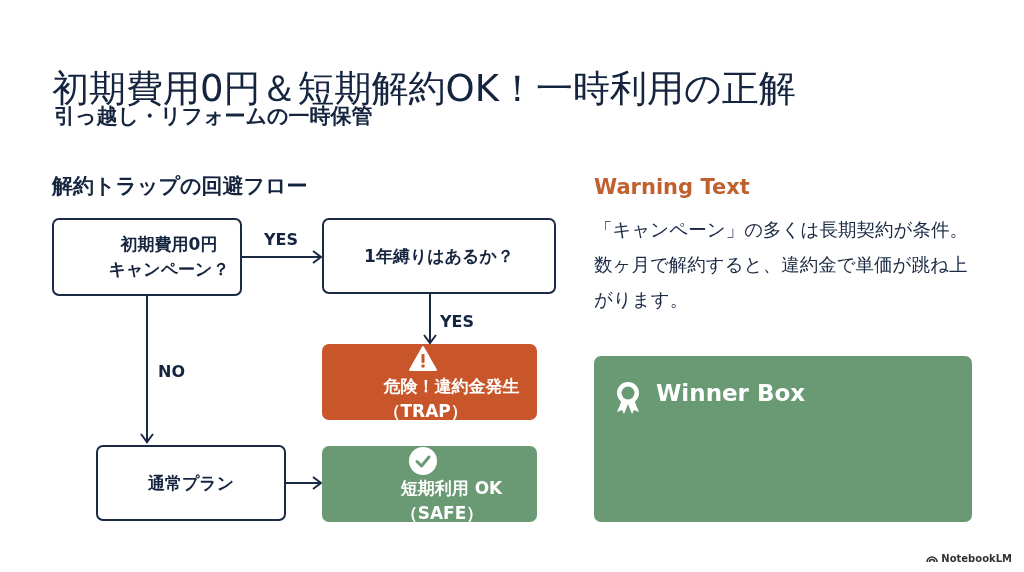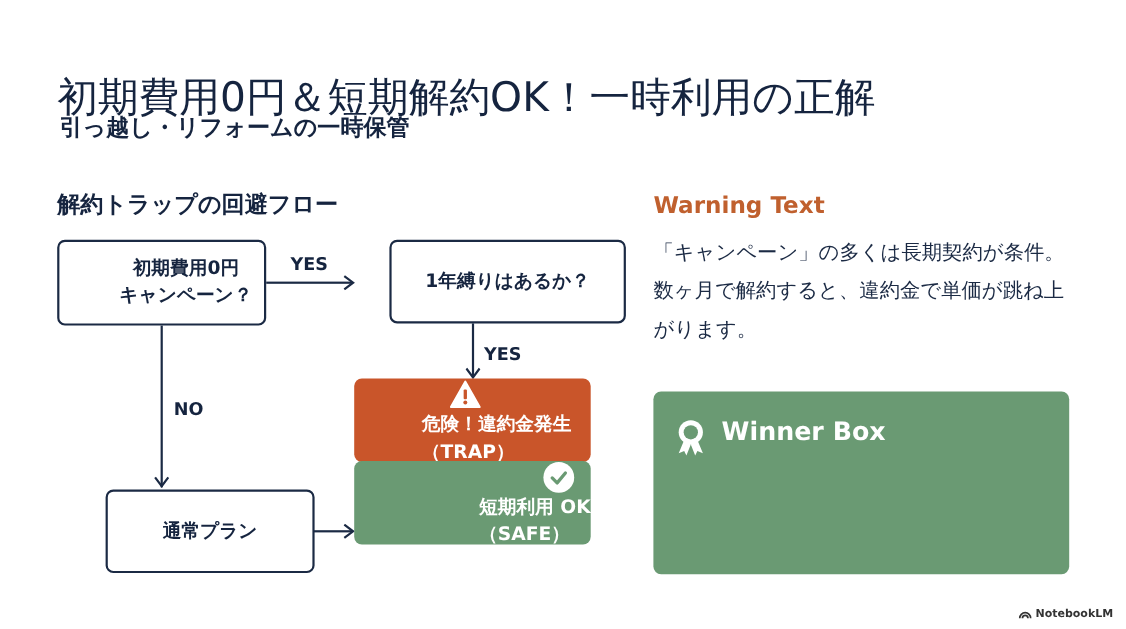--- a/index.html
+++ b/index.html
@@ -66,41 +66,41 @@
     <polyline points="2,1 10,7 2,13" fill="none" stroke="#1b2a44" stroke-width="2"></polyline>
   </svg>
 
 <div class="box" style="left:52px; top:218px; width:190px; height:78px;">
   <div class="lines">
     <span>初期費用0円</span>
     <span>キャンペーン？</span>
   </div>
 </div>
 
-<div class="box" style="left:322px; top:218px; width:215px; height:76px;margin-left:32px;">
+<div class="box" style="left:322px; top:218px; width:234px; height:76px;">
   <span>1年縛りはあるか？</span>
 </div>
 
 <div class="box filled trap" style="left:322px; top:344px; width:215px; height:76px;">
   <svg class="icon" viewBox="0 0 30 30">
     <path d="M15 3 L28 26 L2 26 Z" fill="#fff" stroke="#fff" stroke-width="2" stroke-linejoin="round"></path>
     <rect x="13.5" y="10" width="3" height="9" rx="1" fill="#c9552a"></rect>
     <circle cx="15" cy="22" r="1.8" fill="#c9552a"></circle>
   </svg>
   <div class="lines">
     <span>危険！違約金発生</span>
     <span>（TRAP）</span>
   </div>
 </div>
 
 <div class="box" style="left:52px; top:445px; width:190px; height:76px;margin-left:44px;">
   <span>通常プラン</span>
 </div>
 
-<div class="box filled safe" style="left:322px; top:419px; width:215px; height:76px;align-items:flex-end;">
+<div class="box filled safe" style="left:322px; top:446px; width:215px; height:76px;">
   <svg class="icon" viewBox="0 0 30 30">
     <circle cx="15" cy="15" r="14" fill="#fff"></circle>
     <polyline points="9,15.5 13.5,20 21,11" fill="none" stroke="#6a9a73" stroke-width="3" stroke-linecap="round" stroke-linejoin="round"></polyline>
   </svg>
   <div class="lines">
     <span>短期利用 OK</span>
     <span>（SAFE）</span>
   </div>
 </div>
 

